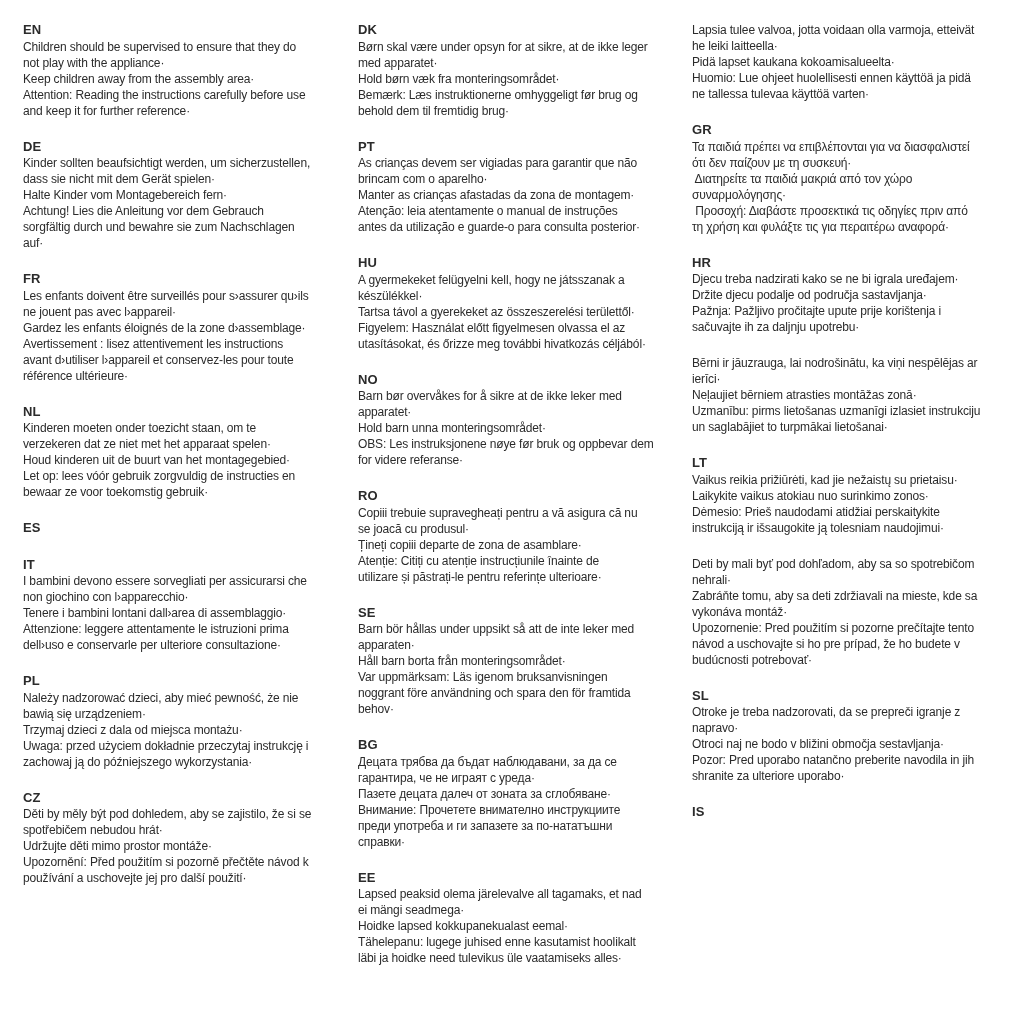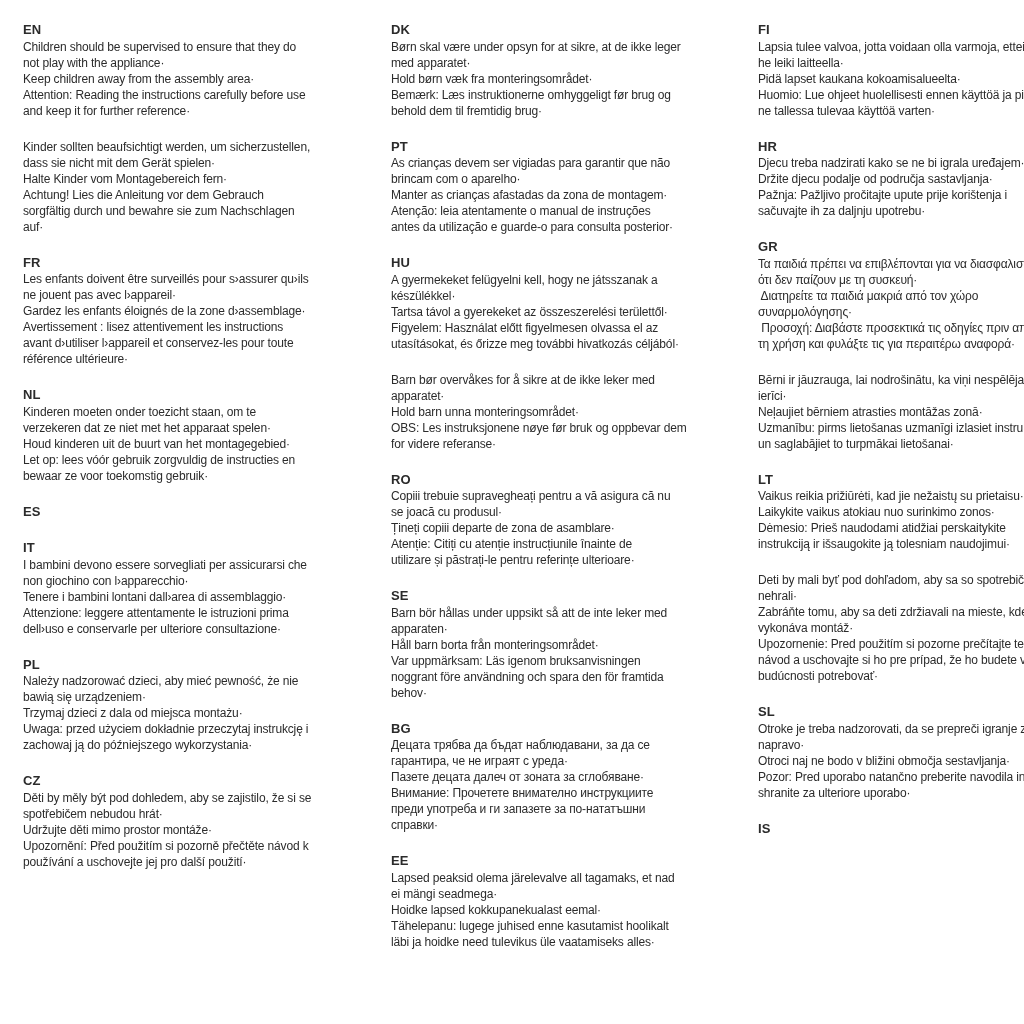--- a/index.html
+++ b/index.html
@@ -12,21 +12,20 @@
     height: 1024px;
     font-family: "Liberation Sans", sans-serif;
     color: #2b2b2b;
     overflow: hidden;
   }
   .page {
     display: flex;
     box-sizing: border-box;
     padding: 22px 0 0 23px;
     width: 828px;
-    gap: 33px;
   }
   .col { flex: 0 0 auto; }
   .col-1 { width: 335px; }
   .col-2 { width: 334px; }
   .col-3 { width: 322px; }
   .section { margin-bottom: 20px; }
   .lang-code {
     font-weight: bold;
     font-size: 13px;
     line-height: 16.5px;
@@ -47,20 +46,21 @@
   <div class="col col-1">
     <div class="section">
       <div class="lang-code">EN</div>
       <div class="lines">Children should be supervised to ensure that they do
 not play with the appliance·
 Keep children away from the assembly area·
 Attention: Reading the instructions carefully before use
 and keep it for further reference·</div>
     </div>
     <div class="section">
+      <div class="lang-code">DE</div>
       <div class="lines">Kinder sollten beaufsichtigt werden, um sicherzustellen,
 dass sie nicht mit dem Gerät spielen·
 Halte Kinder vom Montagebereich fern·
 Achtung! Lies die Anleitung vor dem Gebrauch
 sorgfältig durch und bewahre sie zum Nachschlagen
 auf·</div>
     </div>
     <div class="section">
       <div class="lang-code">FR</div>
       <div class="lines">Les enfants doivent être surveillés pour s›assurer qu›ils
@@ -126,20 +126,21 @@
     </div>
     <div class="section">
       <div class="lang-code">HU</div>
       <div class="lines">A gyermekeket felügyelni kell, hogy ne játsszanak a
 készülékkel·
 Tartsa távol a gyerekeket az összeszerelési területtől·
 Figyelem: Használat előtt figyelmesen olvassa el az
 utasításokat, és őrizze meg további hivatkozás céljából·</div>
     </div>
     <div class="section">
+      <div class="lang-code">NO</div>
       <div class="lines">Barn bør overvåkes for å sikre at de ikke leker med
 apparatet·
 Hold barn unna monteringsområdet·
 OBS: Les instruksjonene nøye før bruk og oppbevar dem
 for videre referanse·</div>
     </div>
     <div class="section">
       <div class="lang-code">RO</div>
       <div class="lines">Copiii trebuie supravegheați pentru a vă asigura că nu
 se joacă cu produsul·
@@ -170,44 +171,43 @@
       <div class="lines">Lapsed peaksid olema järelevalve all tagamaks, et nad
 ei mängi seadmega·
 Hoidke lapsed kokkupanekualast eemal·
 Tähelepanu: lugege juhised enne kasutamist hoolikalt
 läbi ja hoidke need tulevikus üle vaatamiseks alles·</div>
     </div>
   </div>
 
   <div class="col col-3">
     <div class="section">
-      <div class="lang-code">FI</div>
       <div class="lines">Lapsia tulee valvoa, jotta voidaan olla varmoja, etteivät
 he leiki laitteella·
 Pidä lapset kaukana kokoamisalueelta·
 Huomio: Lue ohjeet huolellisesti ennen käyttöä ja pidä
 ne tallessa tulevaa käyttöä varten·</div>
-    </div>
-    <div class="section">
-      <div class="lang-code">HR</div>
-      <div class="lines">Djecu treba nadzirati kako se ne bi igrala uređajem·
-Držite djecu podalje od područja sastavljanja·
-Pažnja: Pažljivo pročitajte upute prije korištenja i
-sačuvajte ih za daljnju upotrebu·</div>
     </div>
     <div class="section">
       <div class="lang-code">GR</div>
       <div class="lines">Τα παιδιά πρέπει να επιβλέπονται για να διασφαλιστεί
 ότι δεν παίζουν με τη συσκευή·
  Διατηρείτε τα παιδιά μακριά από τον χώρο
 συναρμολόγησης·
  Προσοχή: Διαβάστε προσεκτικά τις οδηγίες πριν από
 τη χρήση και φυλάξτε τις για περαιτέρω αναφορά·</div>
     </div>
     <div class="section">
+      <div class="lang-code">HR</div>
+      <div class="lines">Djecu treba nadzirati kako se ne bi igrala uređajem·
+Držite djecu podalje od područja sastavljanja·
+Pažnja: Pažljivo pročitajte upute prije korištenja i
+sačuvajte ih za daljnju upotrebu·</div>
+    </div>
+    <div class="section">
       <div class="lines">Bērni ir jāuzrauga, lai nodrošinātu, ka viņi nespēlējas ar
 ierīci·
 Neļaujiet bērniem atrasties montāžas zonā·
 Uzmanību: pirms lietošanas uzmanīgi izlasiet instrukciju
 un saglabājiet to turpmākai lietošanai·</div>
     </div>
     <div class="section">
       <div class="lang-code">LT</div>
       <div class="lines">Vaikus reikia prižiūrėti, kad jie nežaistų su prietaisu·
 Laikykite vaikus atokiau nuo surinkimo zonos·

